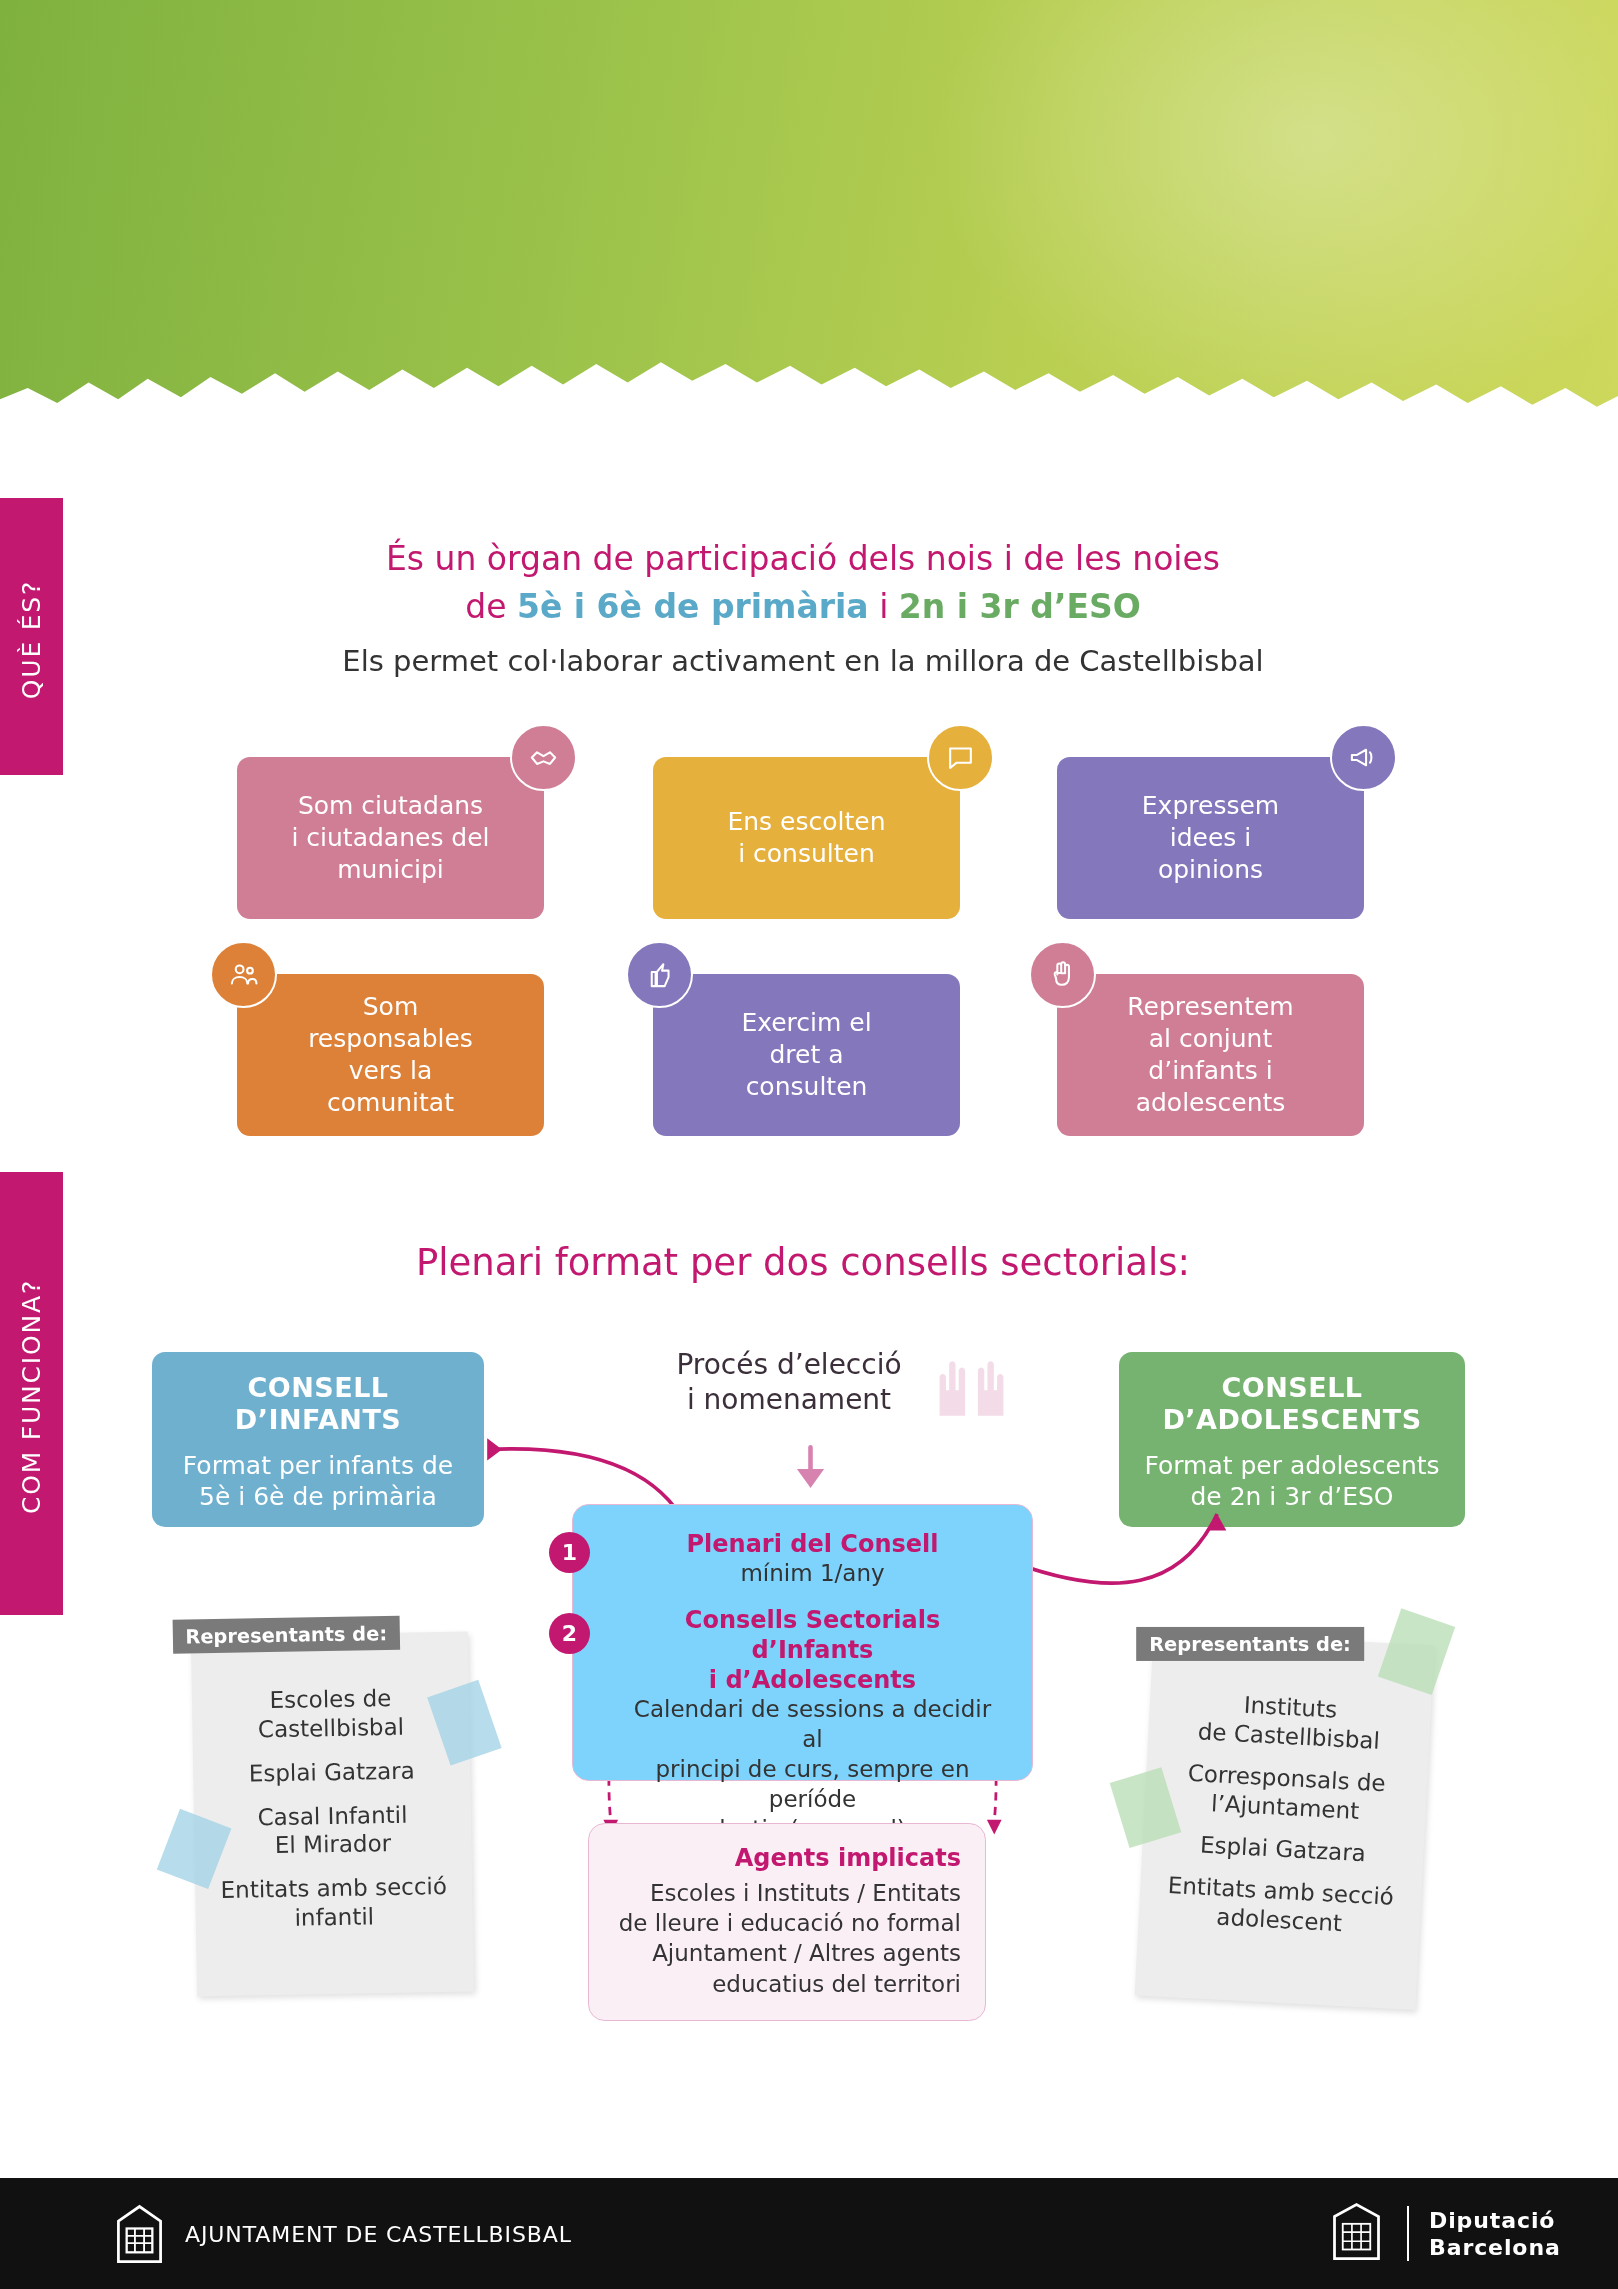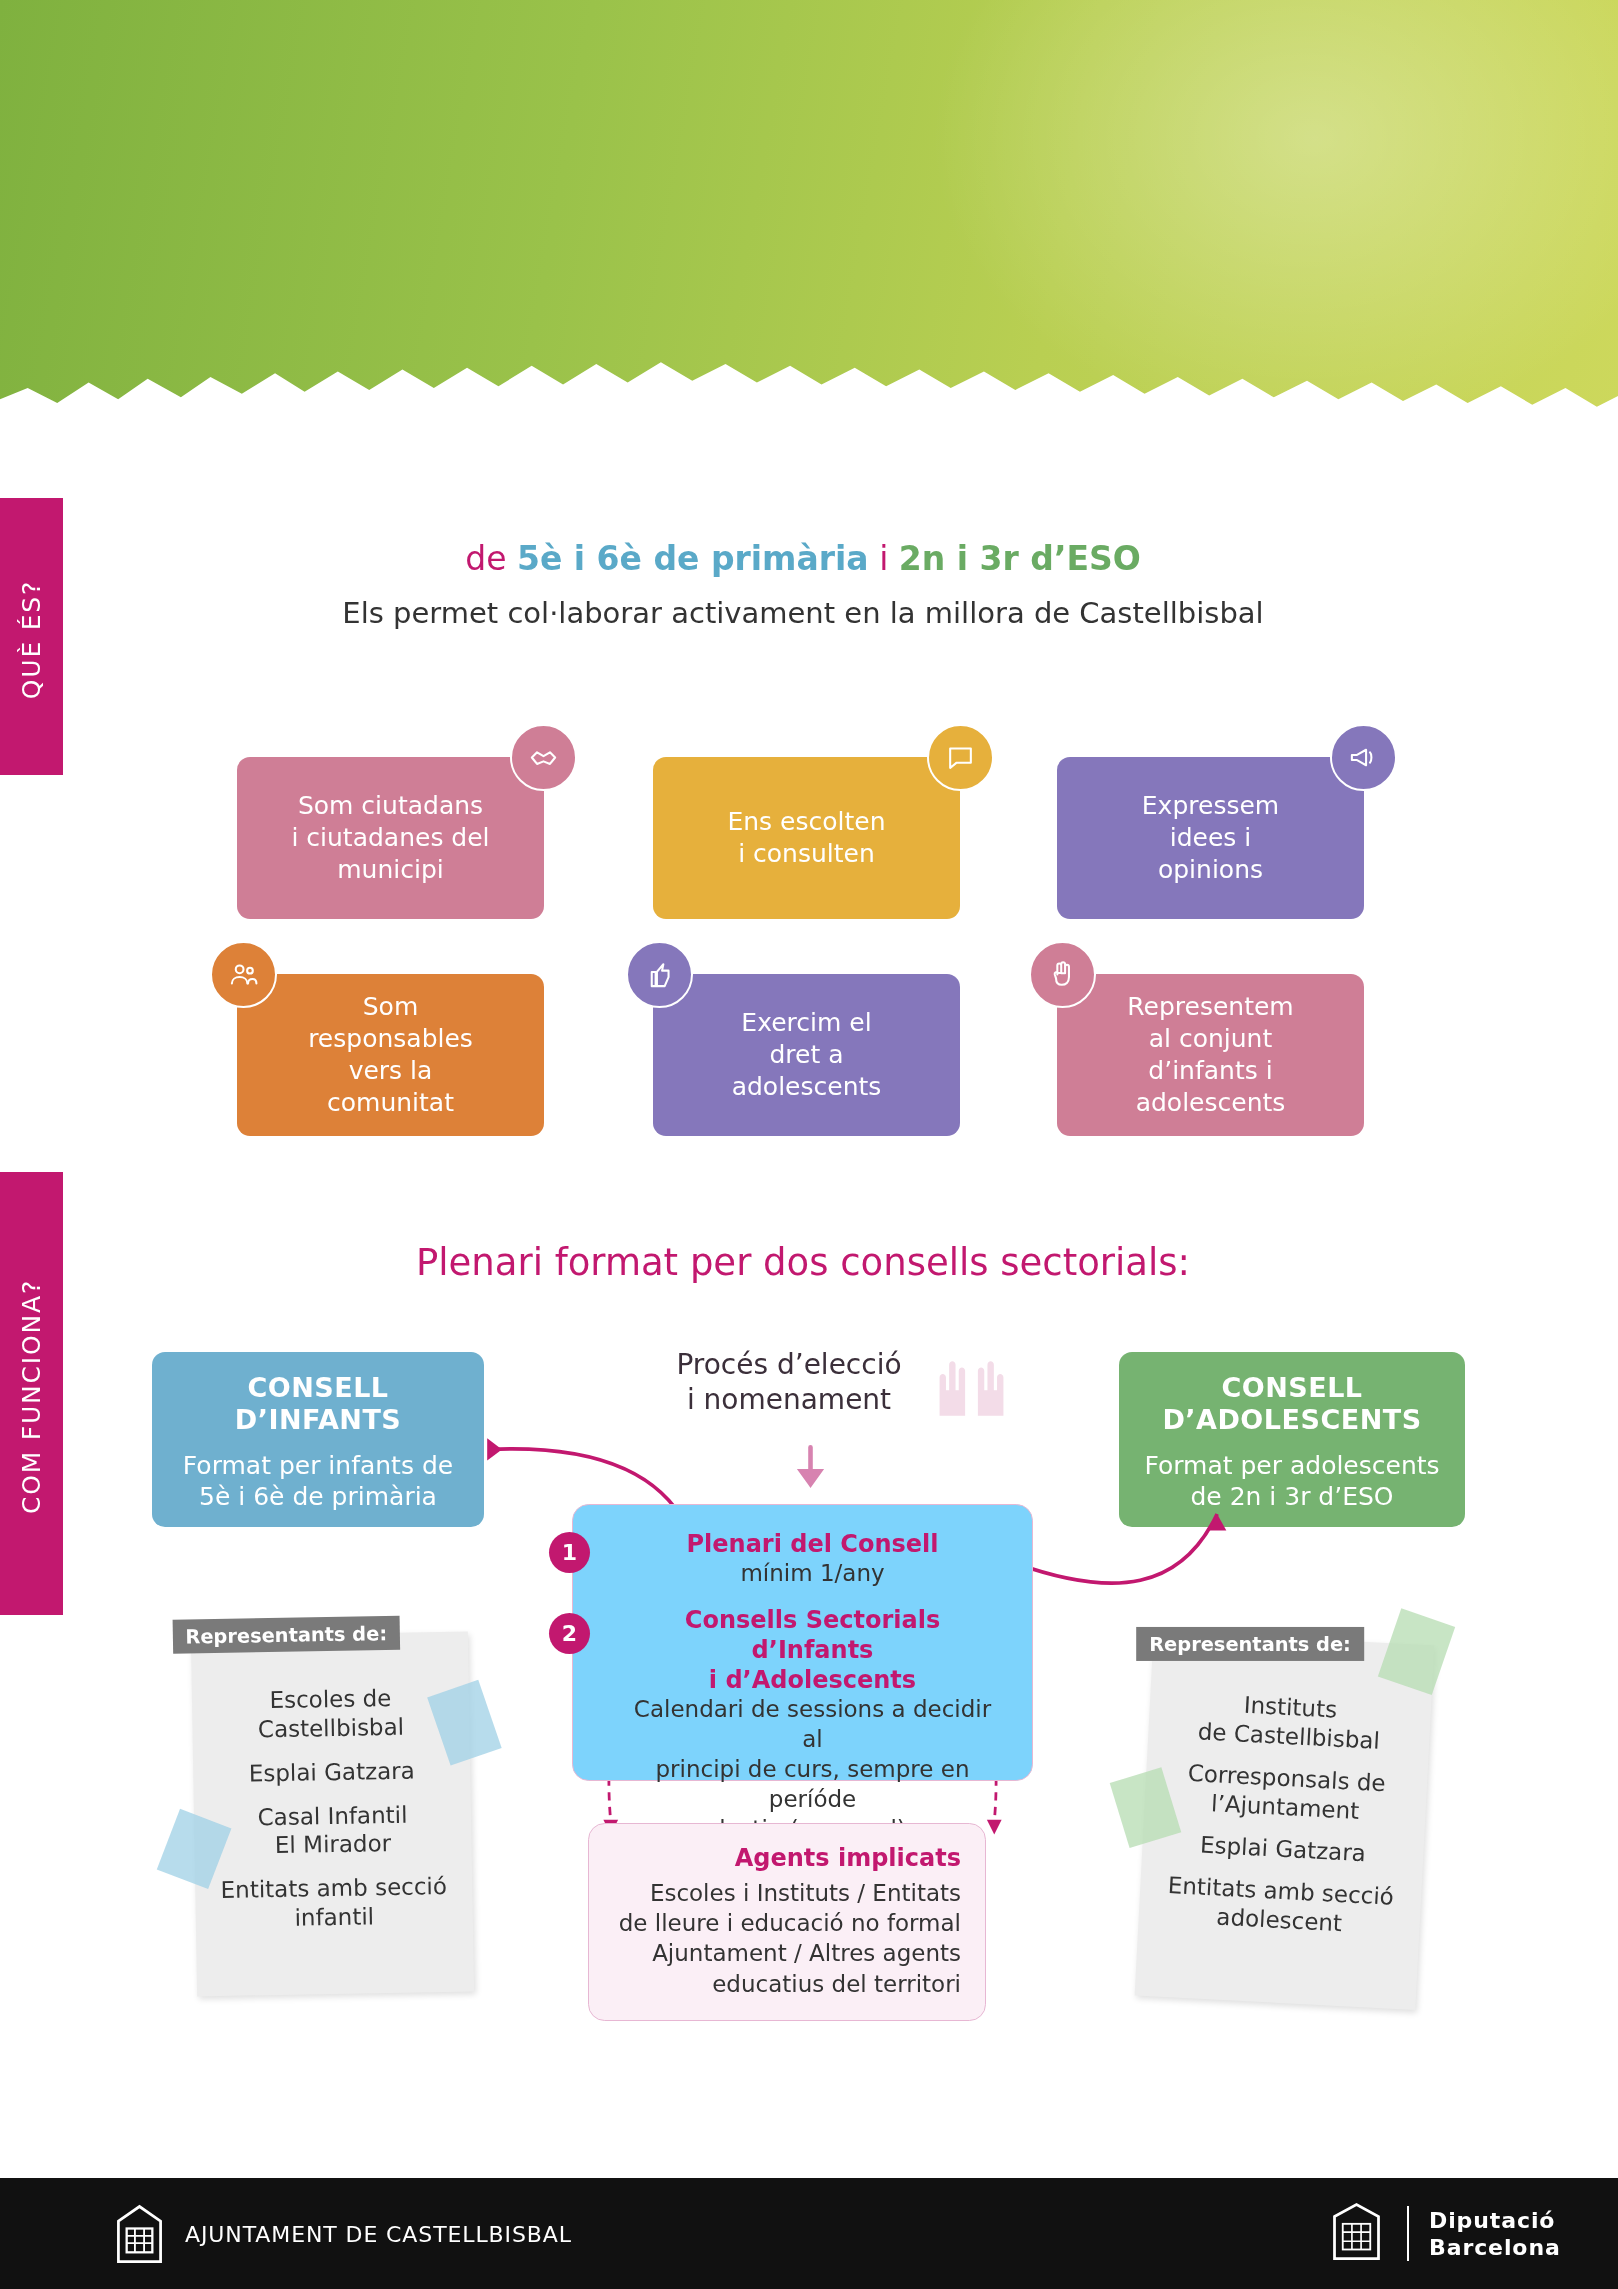--- a/index.html
+++ b/index.html
@@ -153,20 +153,21 @@
 
 <div class="sidetab" id="tab-que-es">
   <span>QUÈ ÉS?</span>
 </div>
 <div class="sidetab" id="tab-com-funciona">
   <span>COM FUNCIONA?</span>
 </div>
 
 <div class="intro">
   <div class="l1">
+    <div>És un òrgan de participació dels nois i de les noies</div>
     <div>
       <span>de </span><span class="blue">5è i 6è de primària</span><span> i </span><span class="green">2n i 3r d’ESO</span>
     </div>
   </div>
   <div class="l2">Els permet col·laborar activament en la millora de Castellbisbal</div>
 </div>
 
 <div class="cards">
   <div class="card" id="card-1" style="white-space:pre-line">Som ciutadans
 i ciutadanes del
@@ -203,21 +204,21 @@
     <svg viewBox="0 0 24 24" fill="none" stroke="#ffffff" stroke-width="1.6" stroke-linecap="round" stroke-linejoin="round">
         <circle cx="9" cy="8" r="3"></circle>
         <circle cx="17" cy="9" r="2.2"></circle>
         <path d="M3 19c0-3.3 2.7-5 6-5s6 1.7 6 5"></path>
         <path d="M15.5 19c0-2.2 1.5-3.5 3.5-3.5s3 1.3 3 3.5"></path>
       </svg>
   </div>
 
   <div class="card" id="card-5" style="white-space:pre-line">Exercim el
 dret a
-adolescents</div>
+consulten</div>
   <div class="bubble" id="bub-5">
     <svg viewBox="0 0 24 24" fill="none" stroke="#ffffff" stroke-width="1.6" stroke-linecap="round" stroke-linejoin="round">
         <path d="M6 21h3V10H6zM10 21h6l3-7V9h-5l1-5-5 6z"></path>
       </svg>
   </div>
 
   <div class="card" id="card-6" style="white-space:pre-line">Representem
 al conjunt
 d’infants i
 adolescents</div>

